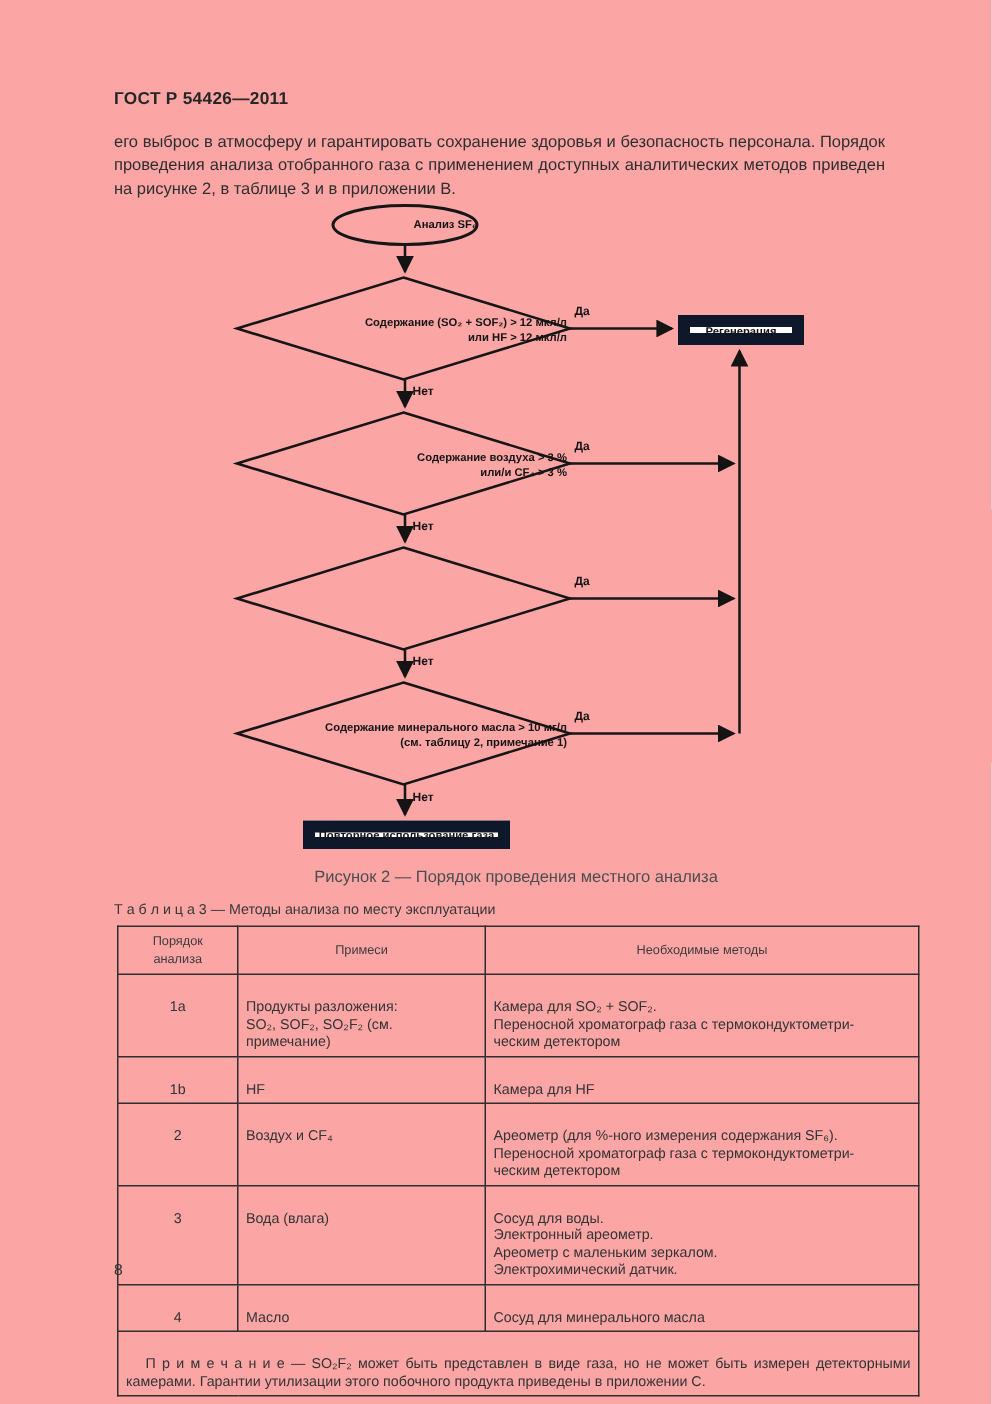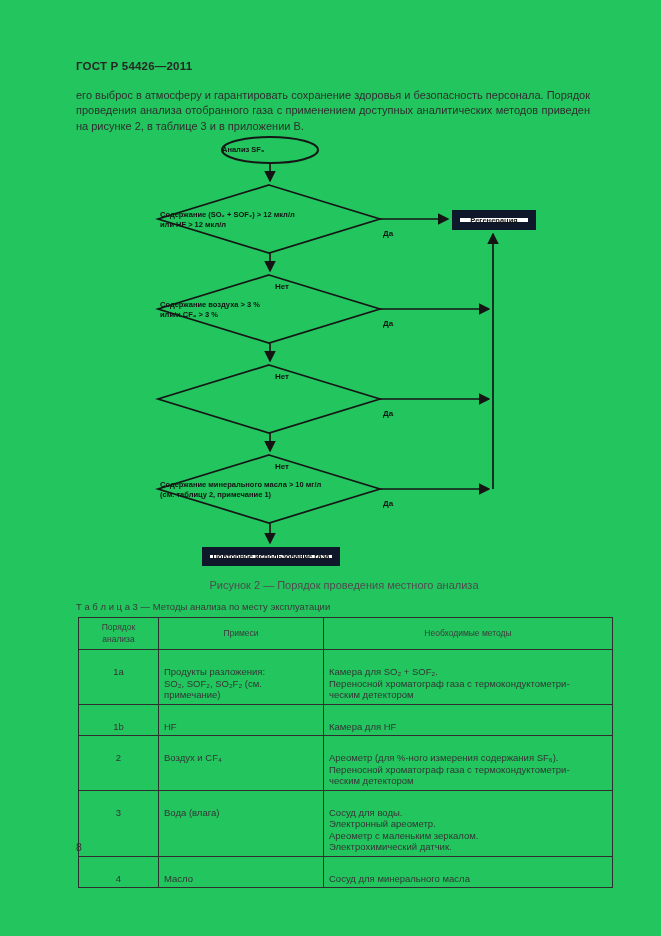--- a/index.html
+++ b/index.html
@@ -1,28 +1,28 @@
 <!DOCTYPE html>
 <html><head>
 <meta charset="utf-8">
 <style>
   html,body{margin:0;padding:0;background:#e8e8e8;}
   .page{
-    position:relative;width:661px;height:936px;background:#22c55e;margin:0 auto;
+    position:relative;width:661px;height:936px;background:#fca5a5;margin:0 auto;
     font-family:"Liberation Sans","DejaVu Sans",sans-serif;color:#2d2d2d;overflow:hidden;
   }
   .abs{position:absolute;}
   .doc-header{left:76px;top:60px;font-weight:bold;font-size:11.5px;color:#262626;letter-spacing:.2px;}
   .body-par{left:76px;top:88px;width:514px;margin:0;font-size:11px;line-height:15.3px;text-align:justify;color:#2e2e2e;}
   .flow-svg{left:0;top:0;}
   .flow-label{
     position:absolute;font-weight:bold;font-size:7.5px;line-height:9.5px;
-    text-align:left;color:#141414;white-space:pre-line;
+    text-align:right;color:#141414;white-space:pre-line;
   }
-  .yn{position:absolute;font-weight:bold;font-size:8px;color:#141414;margin-top:26px;}
+  .yn{position:absolute;font-weight:bold;font-size:8px;color:#141414;}
   .fbox{
     position:absolute;border:8px solid #0f172a;background:#fff;
     display:flex;align-items:center;justify-content:center;
     font-weight:bold;font-size:7.5px;color:#141414;text-align:center;box-sizing:border-box;
   }
   .caption{left:76px;top:579px;width:536px;text-align:center;font-size:11px;color:#4d4d4d;}
   .tbl-title{left:76px;top:601px;font-size:9.5px;color:#383838;}
   table.gost{
     position:absolute;left:78px;top:617px;width:534px;
     border-collapse:collapse;table-layout:fixed;
@@ -137,18 +137,21 @@
         <td class="pre">Сосуд для воды.
 Электронный ареометр.
 Ареометр с маленьким зеркалом.
 Электрохимический датчик.</td>
       </tr>
       <tr>
         <td class="c-order">4</td>
         <td class="pre">Масло</td>
         <td class="pre">Сосуд для минерального масла</td>
       </tr>
+      <tr>
+        <td class="note-cell" colspan="3">П р и м е ч а н и е  — SO₂F₂ может быть представлен в виде газа, но не может быть измерен детекторными камерами. Гарантии утилизации этого побочного продукта приведены в приложении С.</td>
+      </tr>
     </tbody>
   </table>
 
   <div class="abs page-num">8</div>
 
 </div>
 
 </body></html>

